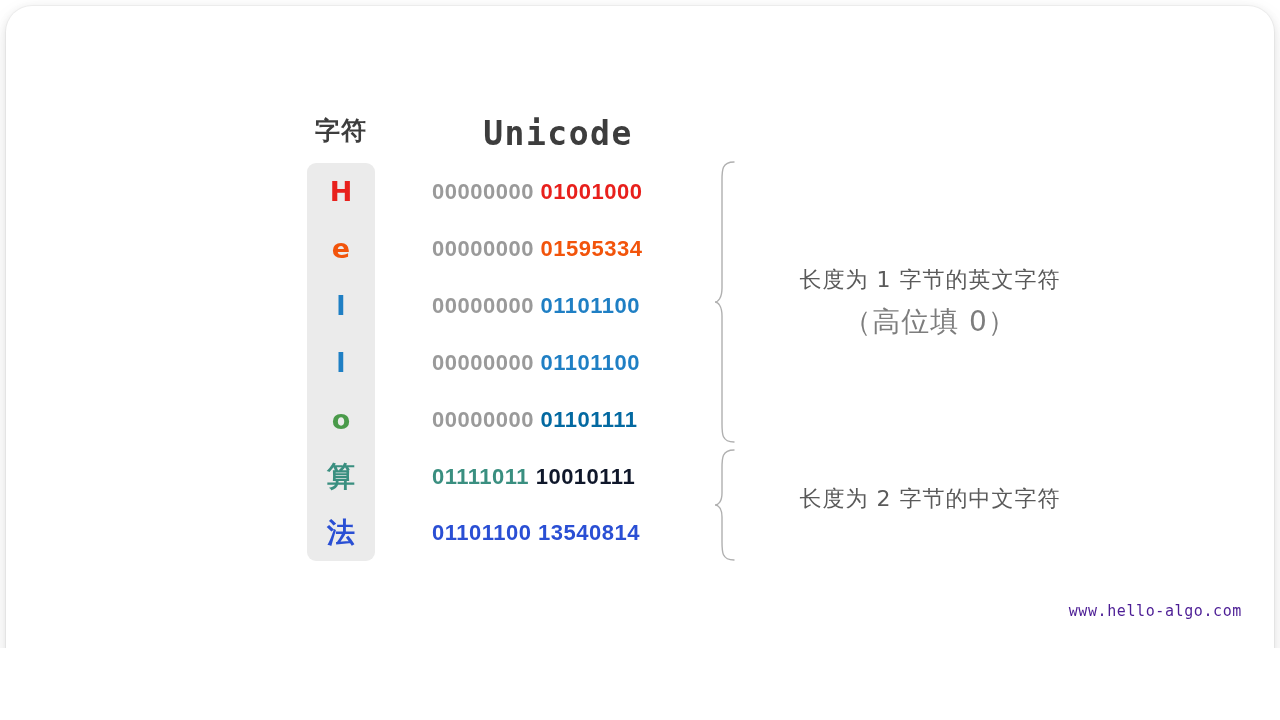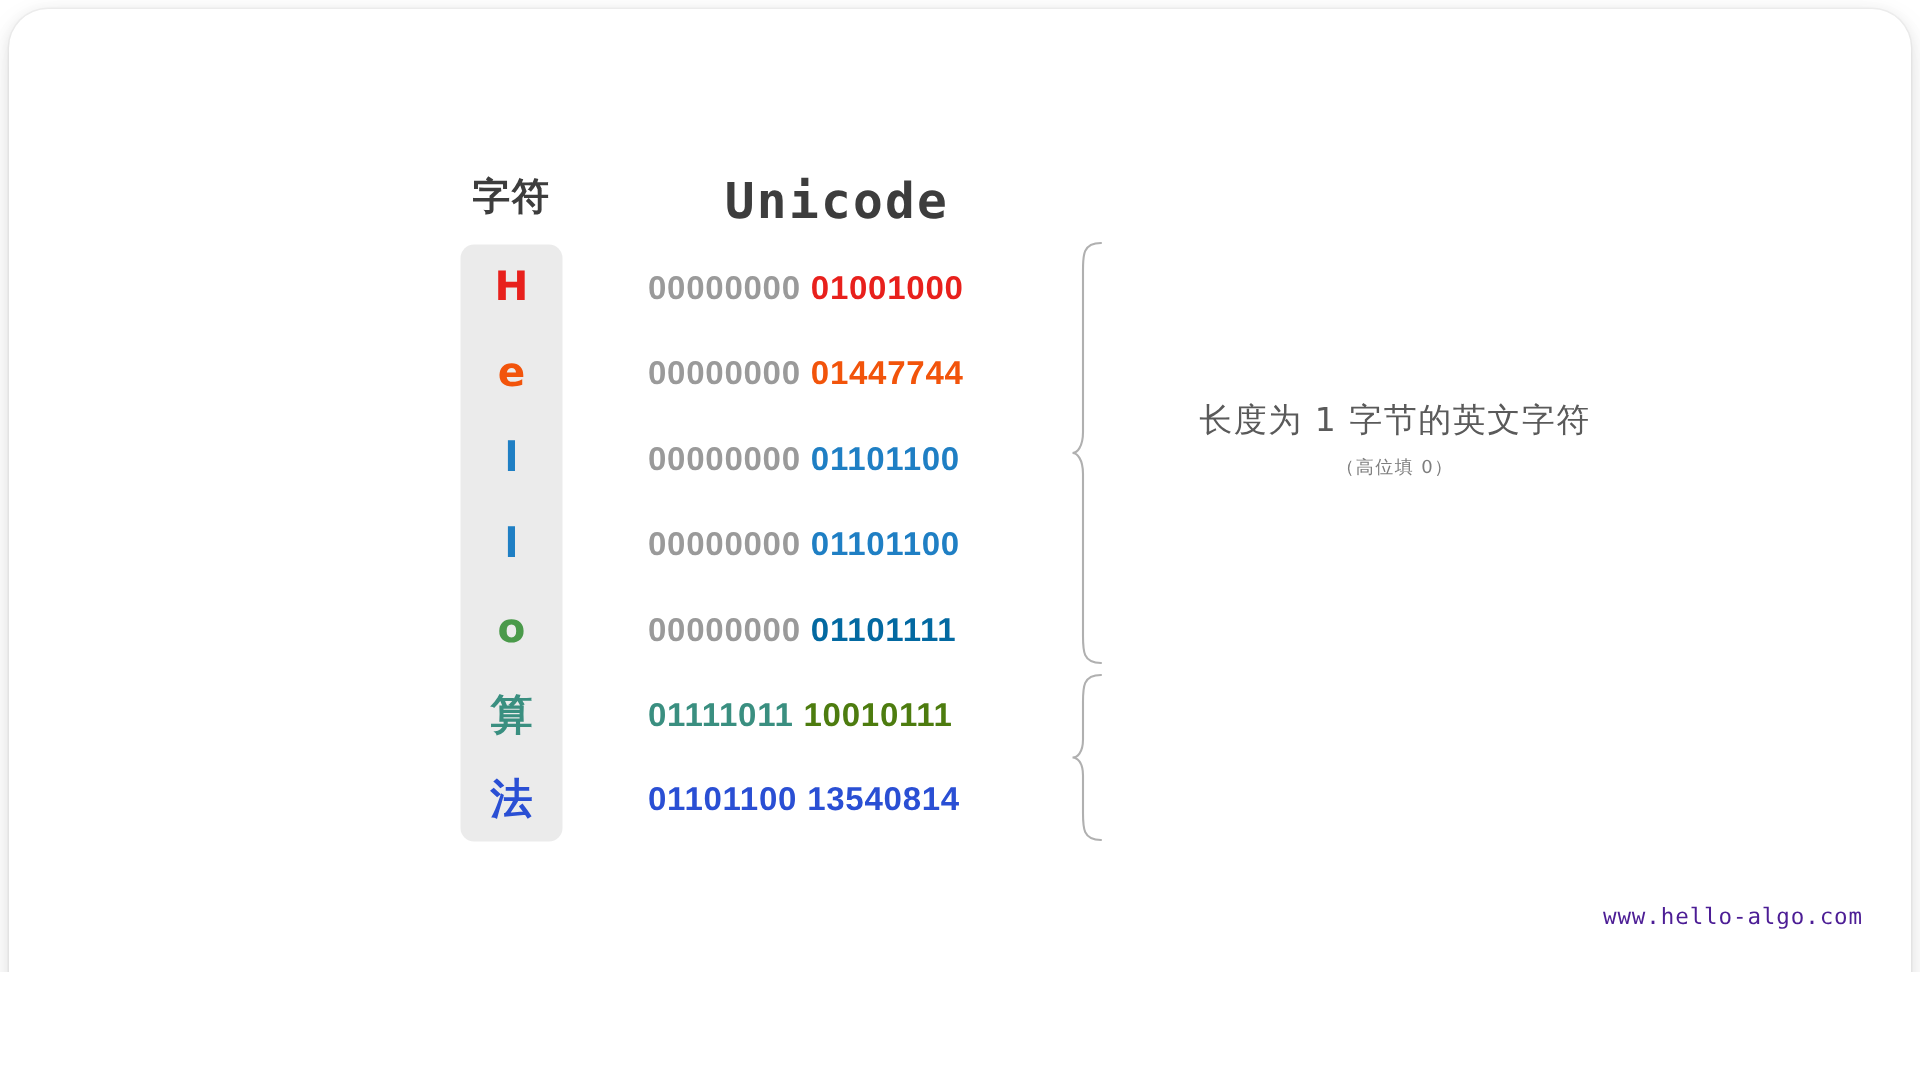--- a/index.html
+++ b/index.html
@@ -110,21 +110,21 @@
   
   .note {
     position: absolute;
     color: #5a5a5a;
     text-align: center;
     white-space: nowrap;
   }
   .note-1 { left: 760px; top: 265px; width: 340px; }
   .note-2 { left: 760px; top: 484px; width: 340px; }
   .note .line1 { font-size: 22px; letter-spacing: 1px; }
-  .note .line2 { font-size: 12px; letter-spacing: 1px; margin-top: 8px; color: #7d7d7d; }
+  .note .line2 { font-size: 28px; letter-spacing: 1px; margin-top: 8px; color: #7d7d7d; }
 
   
   .watermark {
     position: absolute;
     right: 38px;
     bottom: 28px;
     font-family: "DejaVu Sans Mono", "Liberation Mono", monospace;
     font-size: 15px;
     color: #4c1d95;
     letter-spacing: 0.6px;
@@ -141,50 +141,53 @@
 
   <div class="char-panel"></div>
 
   <div id="rows-host">
       <div class="row" style="top: 163px;">
         <div class="char" style="color: rgb(232, 32, 28);">H</div>
         <div class="bits"><span class="hi">00000000</span> <span style="color: rgb(232, 32, 28);">01001000</span></div>
       </div>
       <div class="row" style="top: 219.9px;">
         <div class="char" style="color: rgb(242, 84, 11);">e</div>
-        <div class="bits"><span class="hi">00000000</span> <span style="color: rgb(242, 84, 11);">01447744</span></div>
+        <div class="bits"><span class="hi">00000000</span> <span style="color: rgb(242, 84, 11);">01595334</span></div>
       </div>
       <div class="row" style="top: 276.8px;">
         <div class="char" style="color: rgb(31, 127, 196);">l</div>
         <div class="bits"><span class="hi">00000000</span> <span style="color: rgb(31, 127, 196);">01101100</span></div>
       </div>
       <div class="row" style="top: 333.7px;">
         <div class="char" style="color: rgb(31, 127, 196);">l</div>
         <div class="bits"><span class="hi">00000000</span> <span style="color: rgb(31, 127, 196);">01101100</span></div>
       </div>
       <div class="row" style="top: 390.6px;">
         <div class="char" style="color: rgb(74, 154, 74);">o</div>
         <div class="bits"><span class="hi">00000000</span> <span style="color: #0369a1;">01101111</span></div>
       </div>
       <div class="row" style="top: 447.5px;">
         <div class="char cjk" style="color: rgb(58, 143, 128);">算</div>
-        <div class="bits"><span style="color: rgb(58, 143, 128);">01111011</span> <span style="color: #4d7c0f;">10010111</span></div>
+        <div class="bits"><span style="color: rgb(58, 143, 128);">01111011</span> <span style="color: #0f172a;">10010111</span></div>
       </div>
       <div class="row" style="top: 504.4px;">
         <div class="char cjk" style="color: rgb(42, 79, 212);">法</div>
         <div class="bits"><span style="color: rgb(42, 79, 212);">01101100</span> <span style="color: rgb(42, 79, 212);">13540814</span></div>
       </div>
     </div>
 
   <svg class="brace brace-1" width="28" height="284" viewBox="0 0 28 284">
     <path d="M20 2 C8 2 8 10 8 20 L8 128 C8 138 4 142 1 142 C4 142 8 146 8 156 L8 264 C8 274 8 282 20 282" fill="none" stroke="#b0b0b0" stroke-width="1.4" stroke-linecap="round"></path>
   </svg>
   <svg class="brace brace-2" width="28" height="114" viewBox="0 0 28 114">
     <path d="M20 2 C8 2 8 10 8 20 L8 45 C8 54 4 57 1 57 C4 57 8 60 8 69 L8 94 C8 104 8 112 20 112" fill="none" stroke="#b0b0b0" stroke-width="1.4" stroke-linecap="round"></path>
   </svg>
 
   <div class="note note-1">
     <div class="line1">长度为 1 字节的英文字符</div>
     <div class="line2">（高位填 0）</div>
   </div>
+  <div class="note note-2">
+    <div class="line1">长度为 2 字节的中文字符</div>
+  </div>
 
   <div class="watermark">www.hello-algo.com</div>
 </div>
 
 </body></html>

